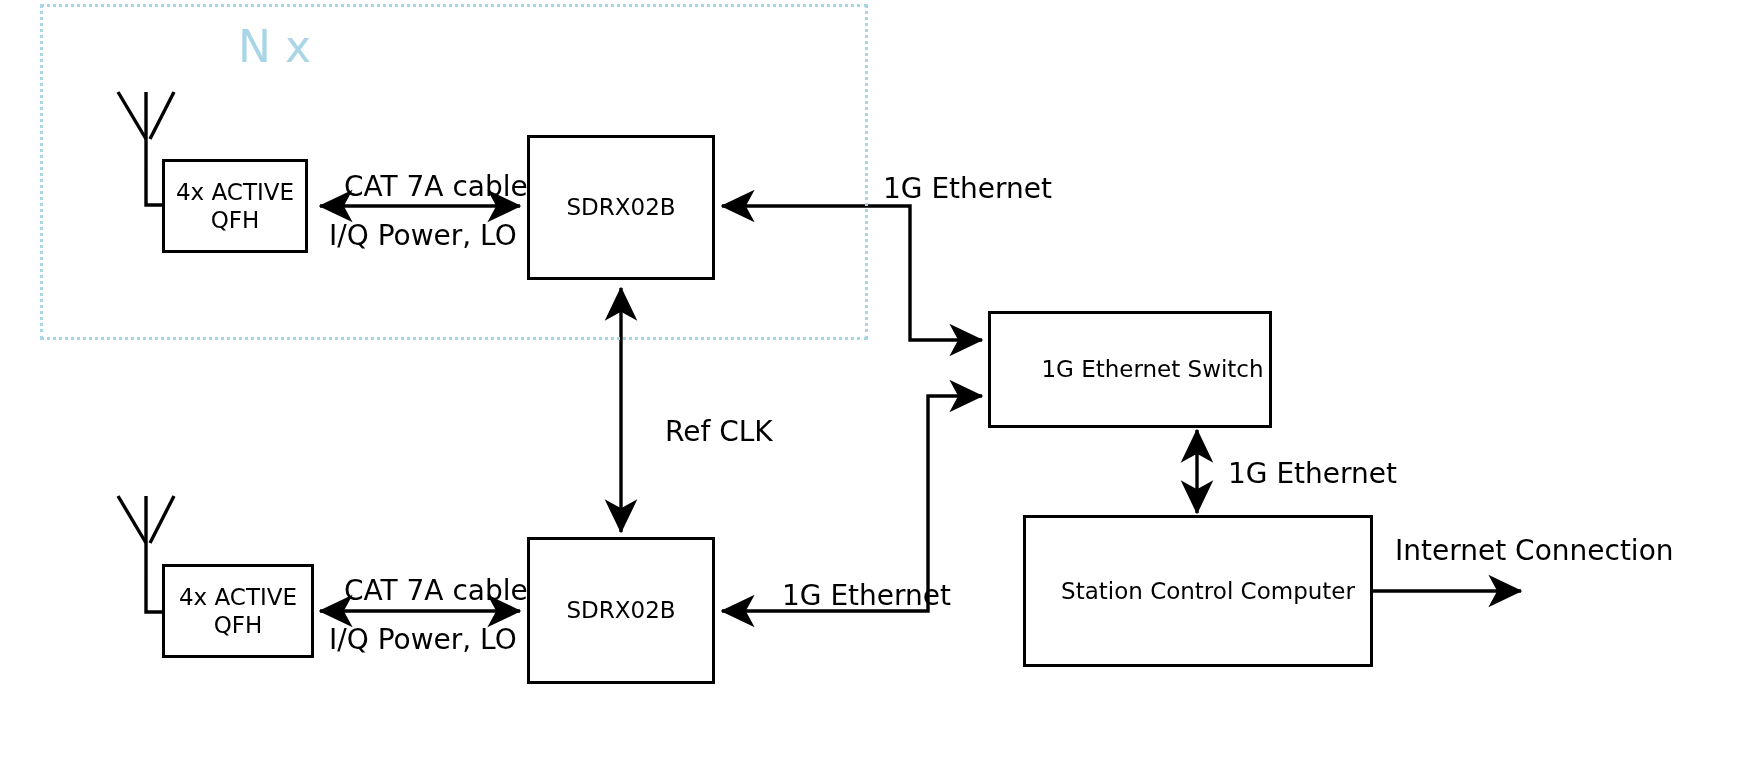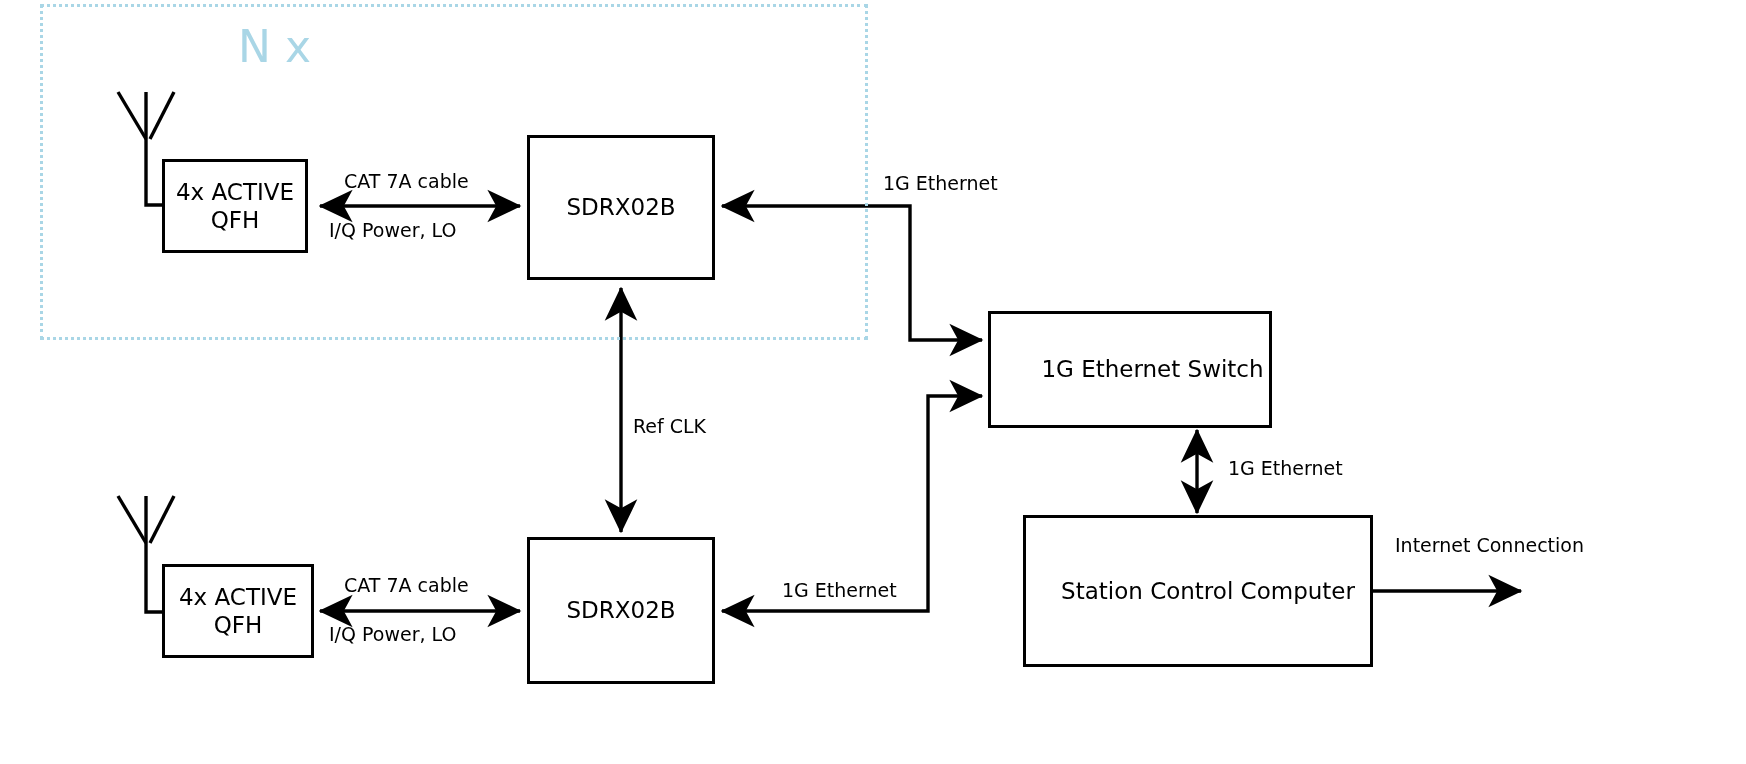--- a/index.html
+++ b/index.html
@@ -35,21 +35,21 @@
     justify-content: center;
     text-align: center;
     color: #000000;
     font-size: 23px;
     line-height: 1.22;
     z-index: 3;
   }
   .lbl {
     position: absolute;
     color: #000000;
-    font-size: 19px;
+    font-size: 28px;
     white-space: nowrap;
     z-index: 4;
   }
   .nx-region {
     position: absolute;
     box-sizing: border-box;
     border: 3px dotted #a9d6e6;
     background: transparent;
     z-index: 1;
   }
@@ -138,21 +138,21 @@
   <div class="blk" style="left:985px; top:515px; width:350px; height:152px;padding-left:20px;">
     <span>Station Control Computer</span>
   </div>
 
   <div class="lbl" style="left:306px; top:170px;">CAT 7A cable</div>
   <div class="lbl" style="left:291px; top:219px;">I/Q Power, LO</div>
 
   <div class="lbl" style="left:306px; top:574px;">CAT 7A cable</div>
   <div class="lbl" style="left:291px; top:623px;">I/Q Power, LO</div>
 
-  <div class="lbl" style="left:595px; top:415px;">Ref CLK</div>
+  <div class="lbl" style="left:627px; top:415px;">Ref CLK</div>
 
   <div class="lbl" style="left:845px; top:172px;">1G Ethernet</div>
 
   <div class="lbl" style="left:744px; top:579px;">1G Ethernet</div>
 
   <div class="lbl" style="left:1190px; top:457px;">1G Ethernet</div>
 
   <div class="lbl" style="left:1357px; top:534px;text-align:center;">Internet Connection</div>
 
 </div>

